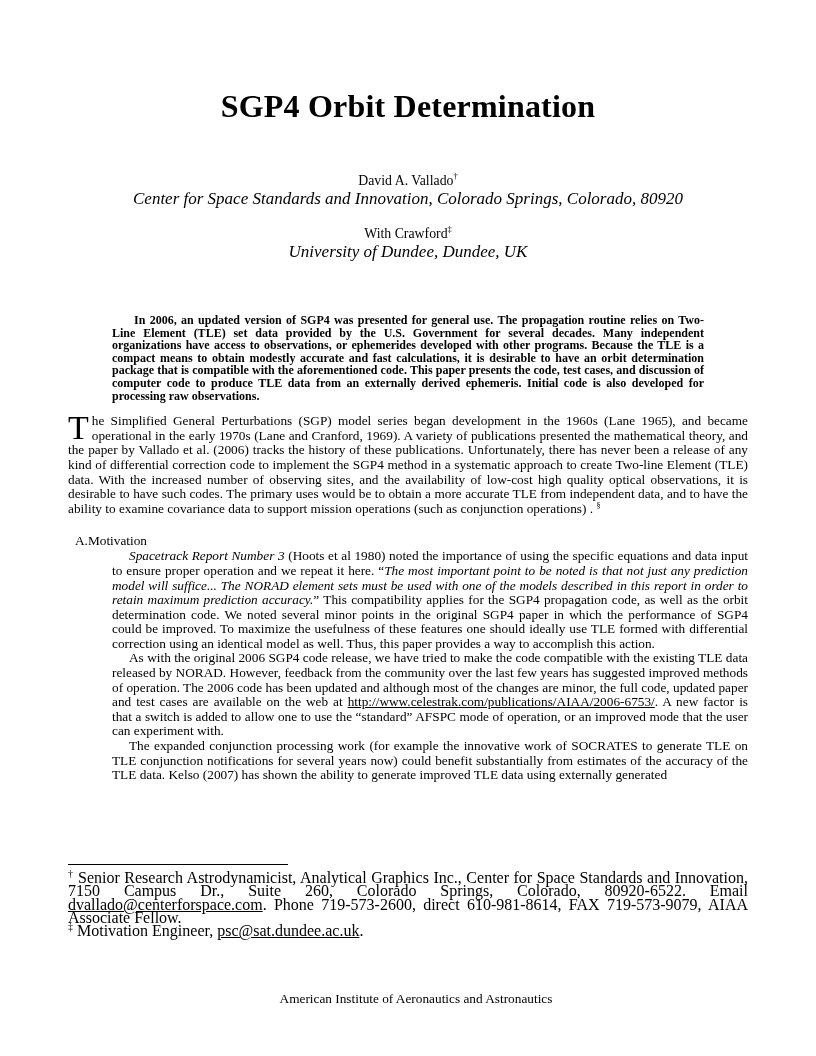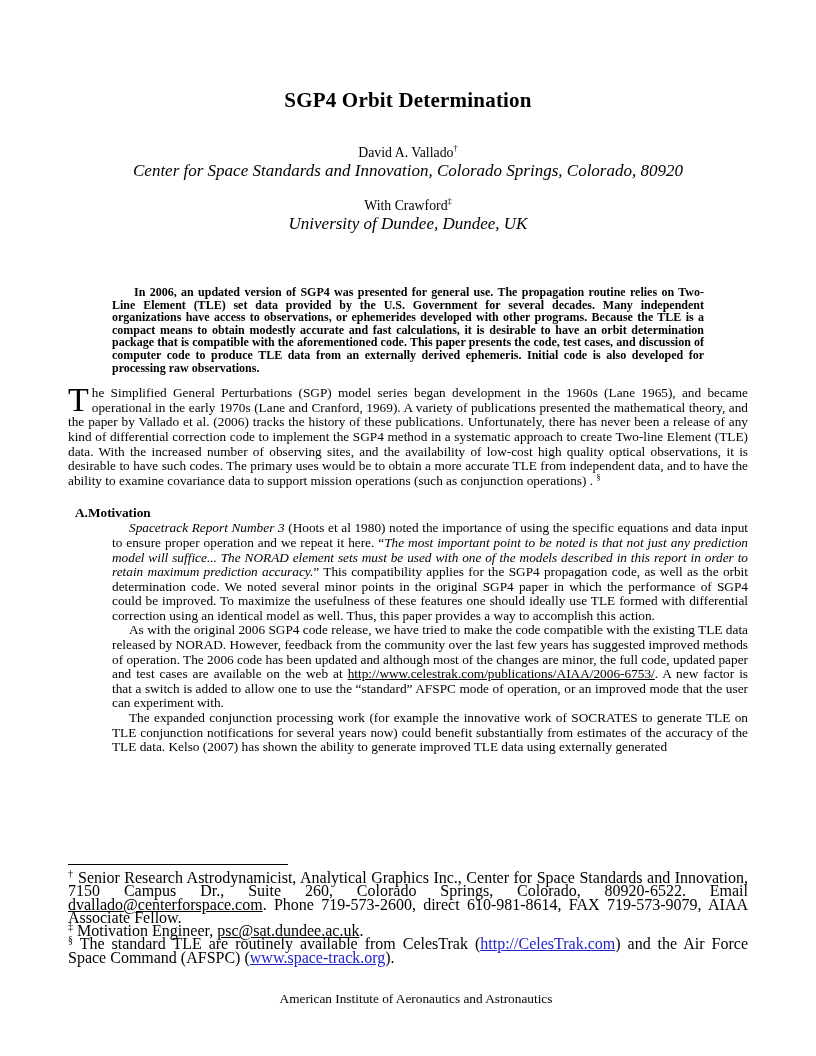--- a/index.html
+++ b/index.html
@@ -16,26 +16,26 @@
   }
   .col {
     position: absolute;
     left: 68px;
     right: 68px;
     top: 0;
   }
   .paper-title {
     padding-top: 88px;
     text-align: center;
-    font-size: 21px;
+    font-size: 32px;
     font-weight: bold;
     letter-spacing: 0.2px;
   }
   .author-name {
-    margin-top: 32px;
+    margin-top: 48px;
     text-align: center;
     font-size: 13.8px;
   }
   .author-name.second { margin-top: 17px; }
   .author-affiliation {
     text-align: center;
     font-style: italic;
     font-size: 17px;
   }
   sup { font-size: 0.62em; vertical-align: super; line-height: 0; }
@@ -63,21 +63,21 @@
   .dropcap {
     float: left;
     font-size: 34px;
     line-height: 28px;
     height: 28px;
     padding-right: 3px;
   }
   .subsection-heading {
     margin-top: 17px;
     margin-left: 7px;
-    font-weight: bold;
+    font-weight: normal;
     font-size: 13.3px;
   }
   .indent-par { text-indent: 17px; margin-left: 44px; }
   .italic { font-style: italic; }
   .link-black {
     color: #000000;
     text-decoration: underline;
     cursor: pointer;
   }
   .link-blue {
@@ -134,17 +134,16 @@
     <p class="body-par indent-par"><span>As with the original 2006 SGP4 code release, we have tried to make the code compatible with the existing TLE data released by NORAD. However, feedback from the community over the last few years has suggested improved methods of operation. The 2006 code has been updated and although most of the changes are minor, the full code, updated paper and test cases are available on the web at </span><a class="link-black">http://www.celestrak.com/publications/AIAA/2006-6753/</a><span>. A new factor is that a switch is added to allow one to use the “standard” AFSPC mode of operation, or an improved mode that the user can experiment with.</span></p>
 
     <p class="body-par indent-par">The expanded conjunction processing work (for example the innovative work of SOCRATES to generate TLE on TLE conjunction notifications for several years now) could benefit substantially from estimates of the accuracy of the TLE data. Kelso (2007) has shown the ability to generate improved TLE data using externally generated</p>
 
   </div>
 
   <div class="footnotes">
     <div class="fn-rule"></div>
     <p class="footnote"><sup>†</sup><span> Senior Research Astrodynamicist, Analytical Graphics Inc., Center for Space Standards and Innovation, 7150 Campus Dr., Suite 260, Colorado Springs, Colorado, 80920-6522. Email </span><a class="link-black">dvallado@centerforspace.com</a><span>. Phone 719-573-2600, direct 610-981-8614, FAX 719-573-9079, AIAA Associate Fellow.</span></p>
     <p class="footnote"><sup>‡</sup><span> Motivation Engineer, </span><a class="link-black">psc@sat.dundee.ac.uk</a><span>.</span></p>
-    <p class="footnote"><sup>§</sup><span> The standard TLE are routinely available from CelesTrak (</span><a class="link-blue">http://CelesTrak.com</a><span>) and the Air Force Space Command (AFSPC) (</span><a class="link-blue">www.space-track.org</a><span>).</span></p>
   </div>
 
   <div class="page-footer">American Institute of Aeronautics and Astronautics</div>
 </div>
 
 </body></html>

